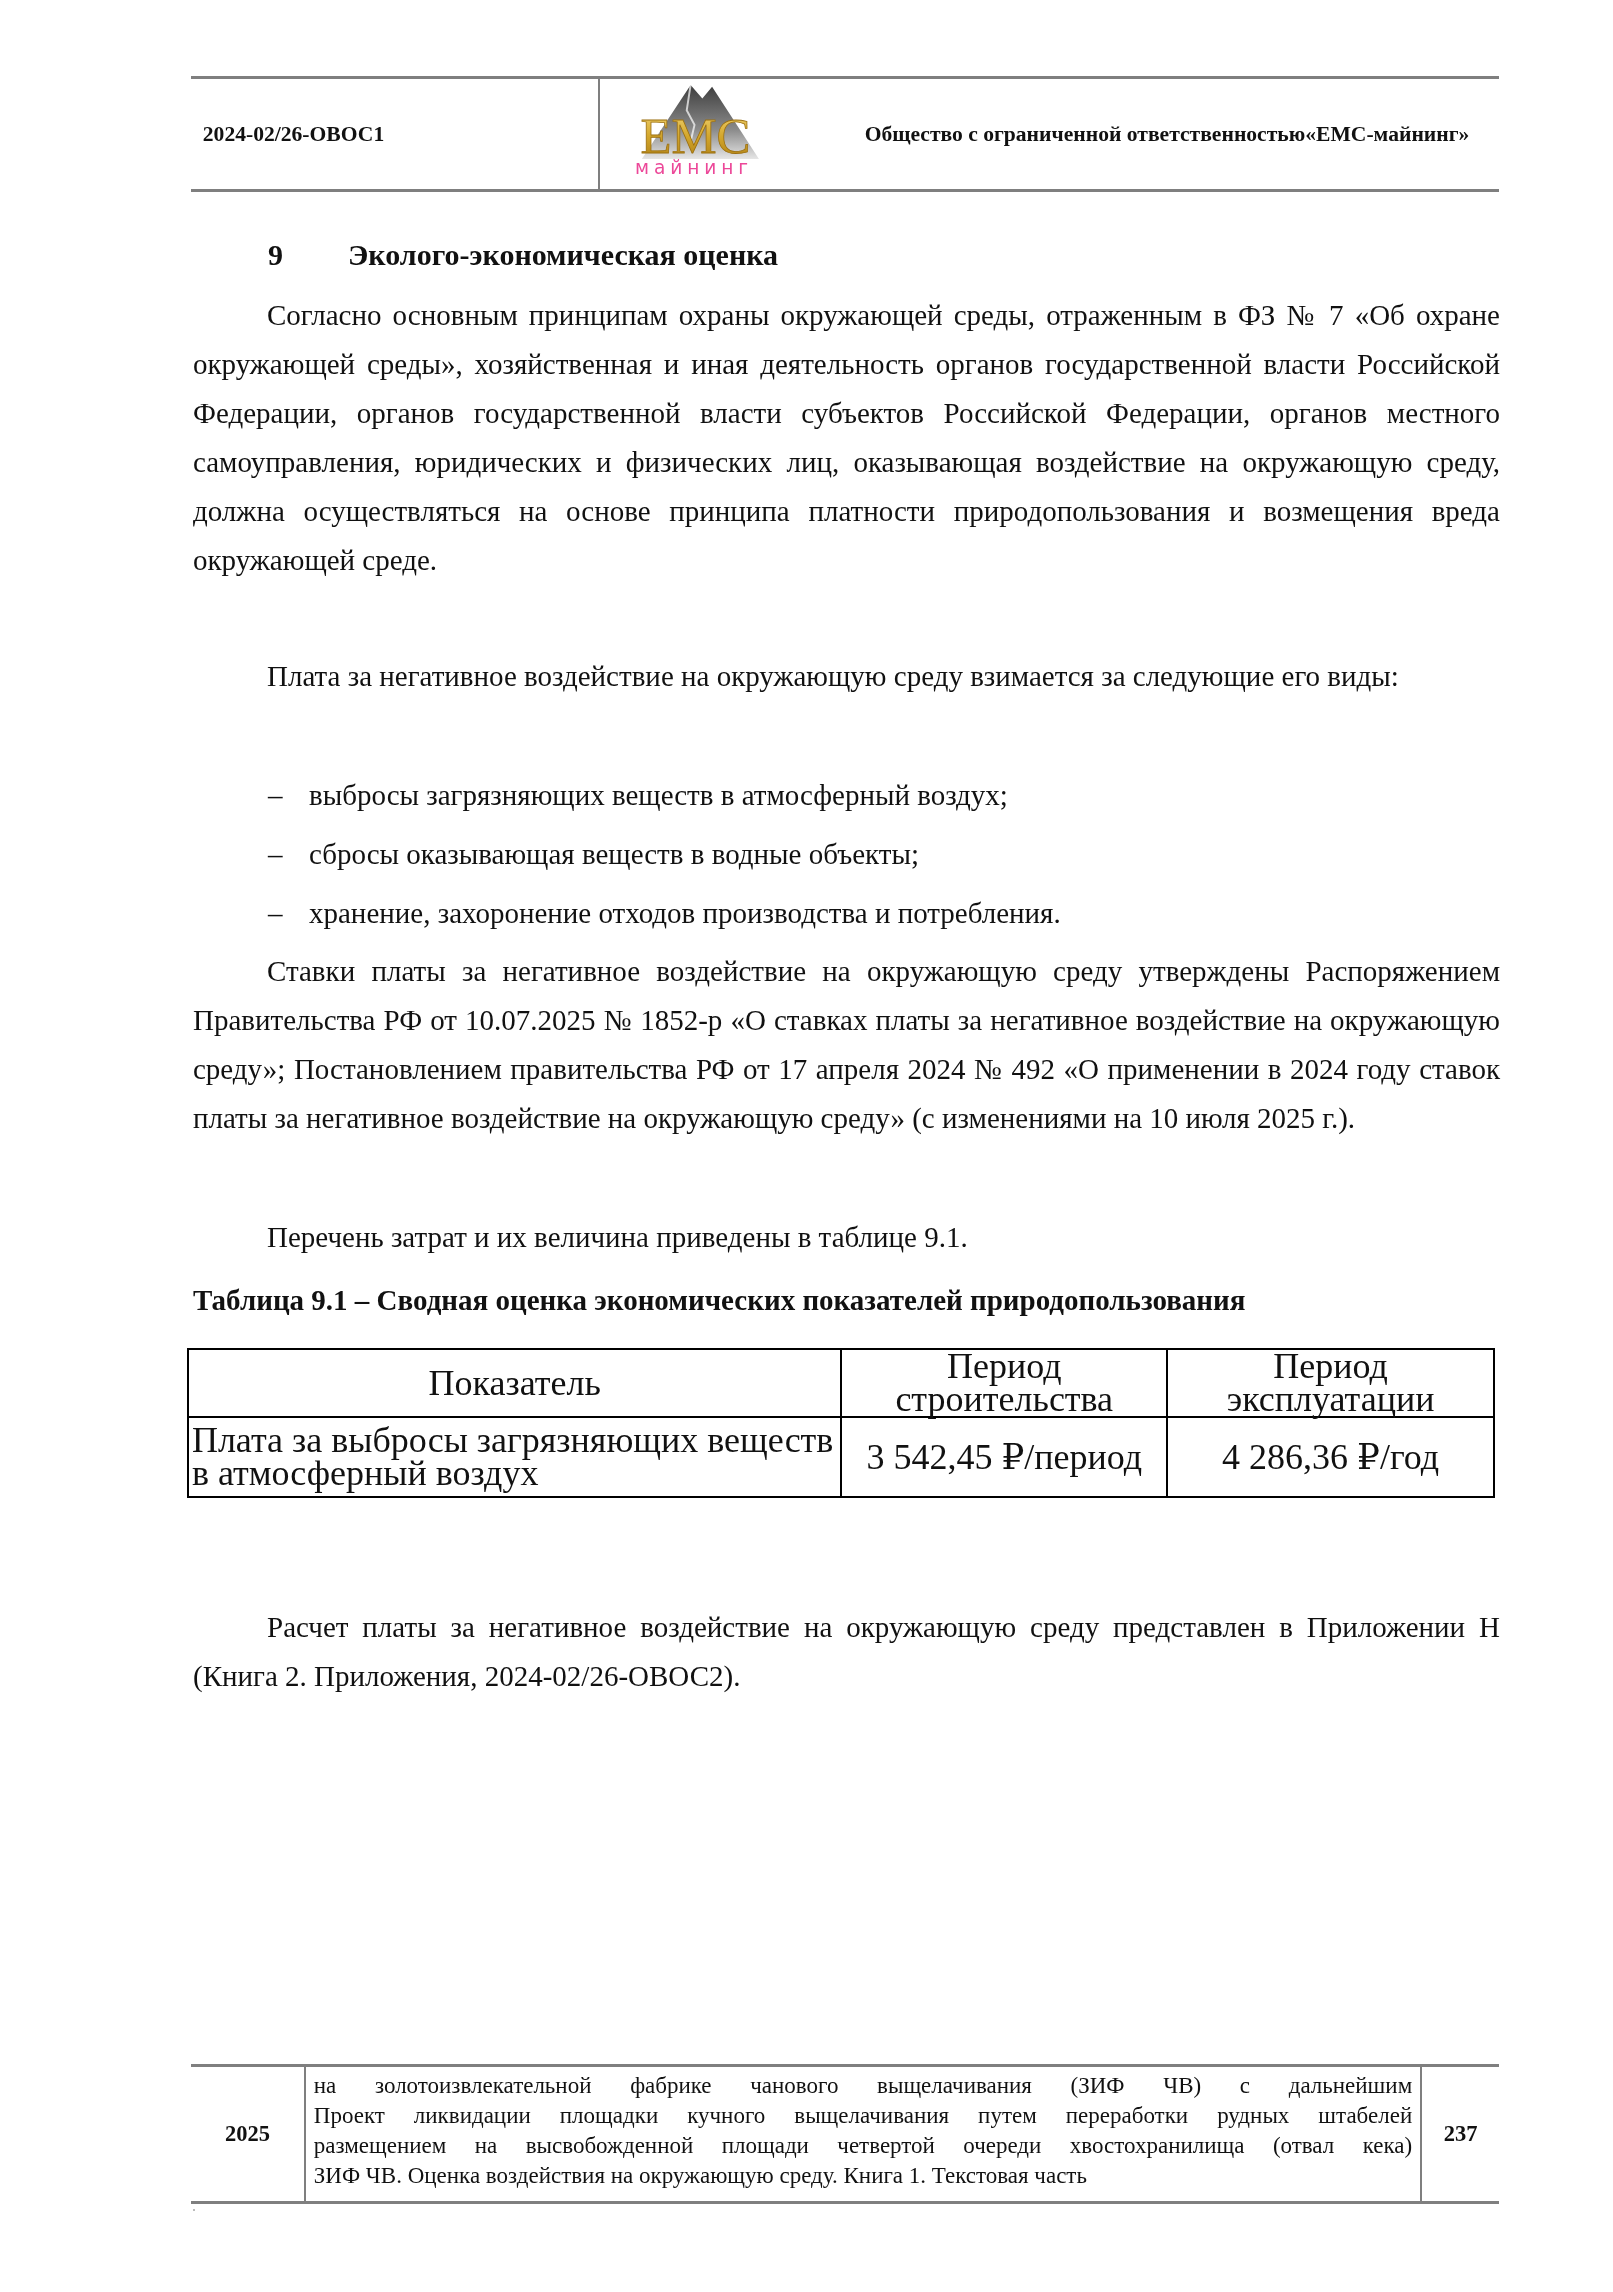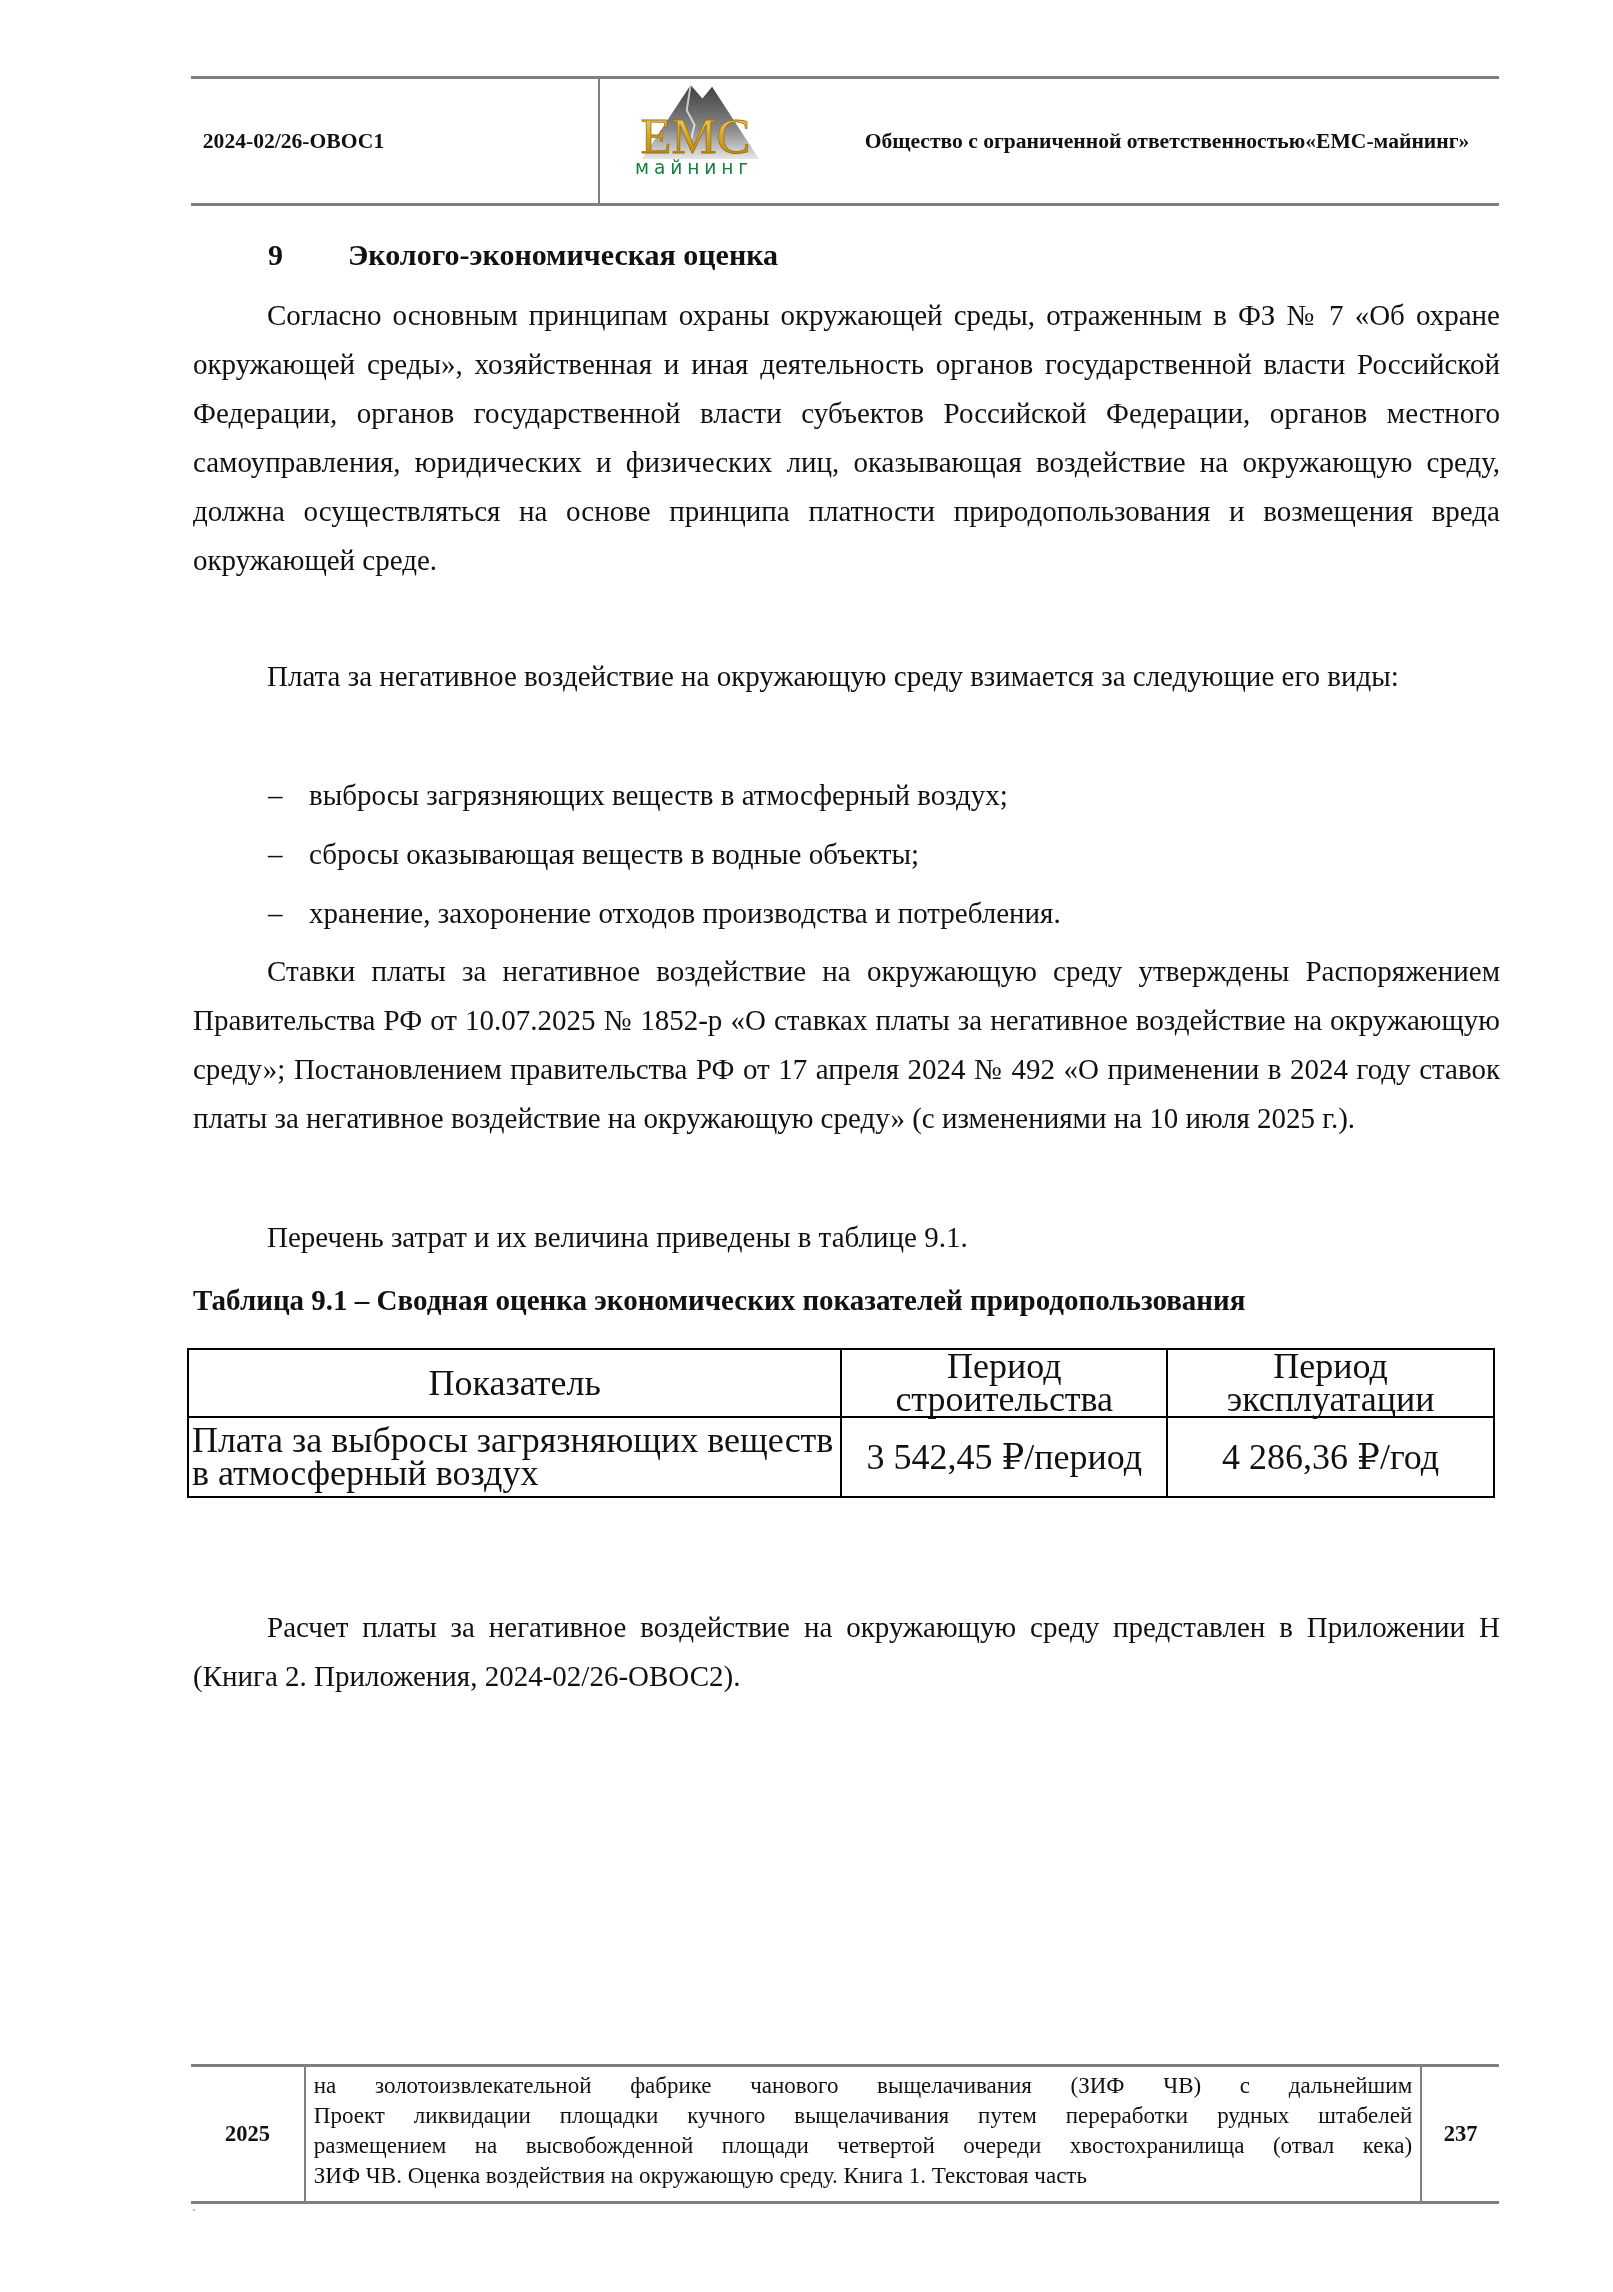--- a/index.html
+++ b/index.html
@@ -4,40 +4,40 @@
 <style>
   html, body { margin: 0; padding: 0; background: #ffffff; }
   body {
     width: 1613px; height: 2293px; position: relative; overflow: hidden;
     font-family: "Liberation Serif", "DejaVu Serif", serif; color: #111;
   }
   .page { position: absolute; left: 0; top: 0; width: 1613px; height: 2293px; }
 
   
   .hdr {
-    position: absolute; left: 191px; top: 76px; width: 1308px; height: 130px;
+    position: absolute; left: 191px; top: 76px; width: 1308px; height: 116px;
     border-top: 3.9px solid #7f7f7f; border-bottom: 3.9px solid #7f7f7f;
     box-sizing: border-box; display: flex;
   }
   .hdr-code {
     width: 409px; border-right: 2.9px solid #7f7f7f; box-sizing: border-box;
     display: flex; align-items: center; padding-left: 11.8px;
     font-weight: bold; font-size: 21.6px;
   }
   .hdr-logo {
     width: 196px; position: relative; box-sizing: border-box;
   }
   .hdr-org {
     flex: 1; display: flex; flex-direction: row; align-items: center; justify-content: center;
     font-weight: bold; font-size: 21.6px; line-height: 30px; text-align: center; padding-left: 39px;
   }
   .logo-svg { position: absolute; left: 21.6px; top: 2px; }
   .logo-word {
     position: absolute; left: 25.5px; top: 78px; width: 137px; text-align: center;
-    font-family: "DejaVu Sans", sans-serif; font-size: 18.6px; letter-spacing: 4.9px; color: #15803d;
+    font-family: "DejaVu Sans", sans-serif; font-size: 18.6px; letter-spacing: 4.9px; color: #ec4899;
   }
 
   
   .heading {
     position: absolute; left: 268px; top: 238px;
     font-weight: bold; font-size: 30px; display: flex;
   }
   .heading .num { width: 80px; }
   .para {
     position: absolute; left: 193px; width: 1307px;

